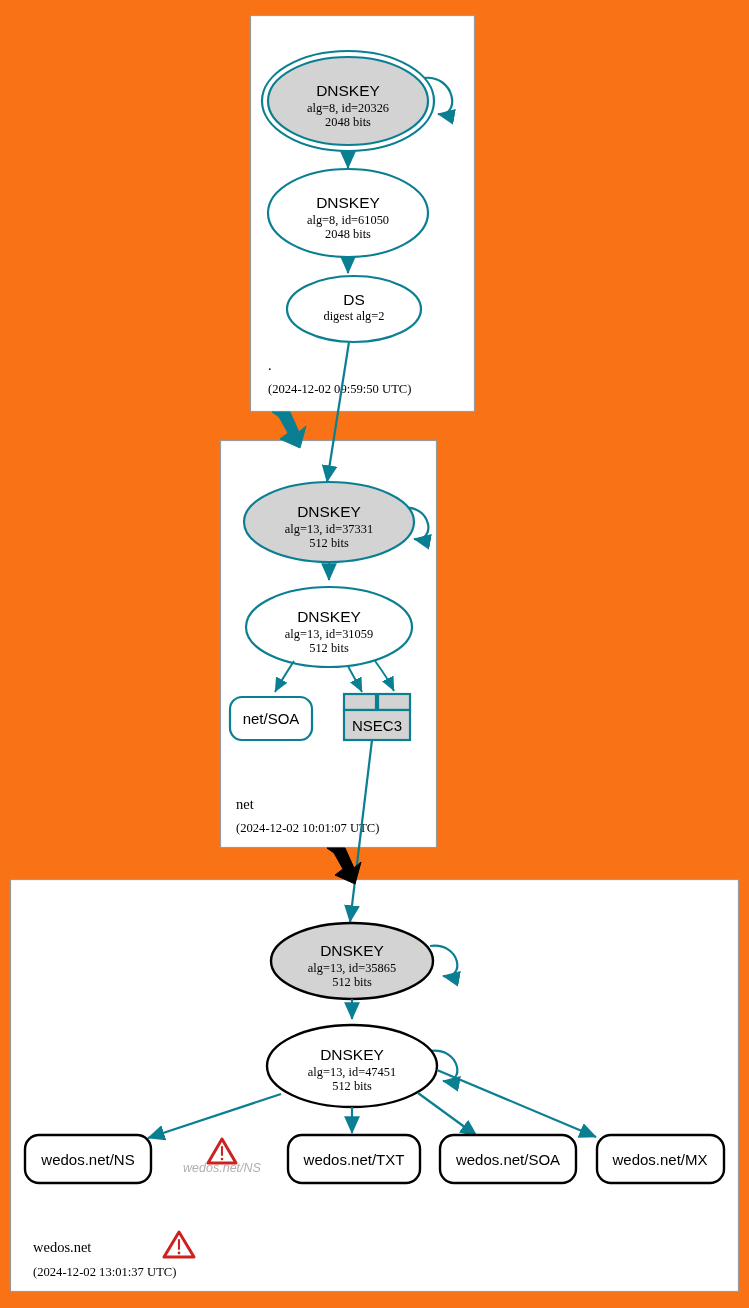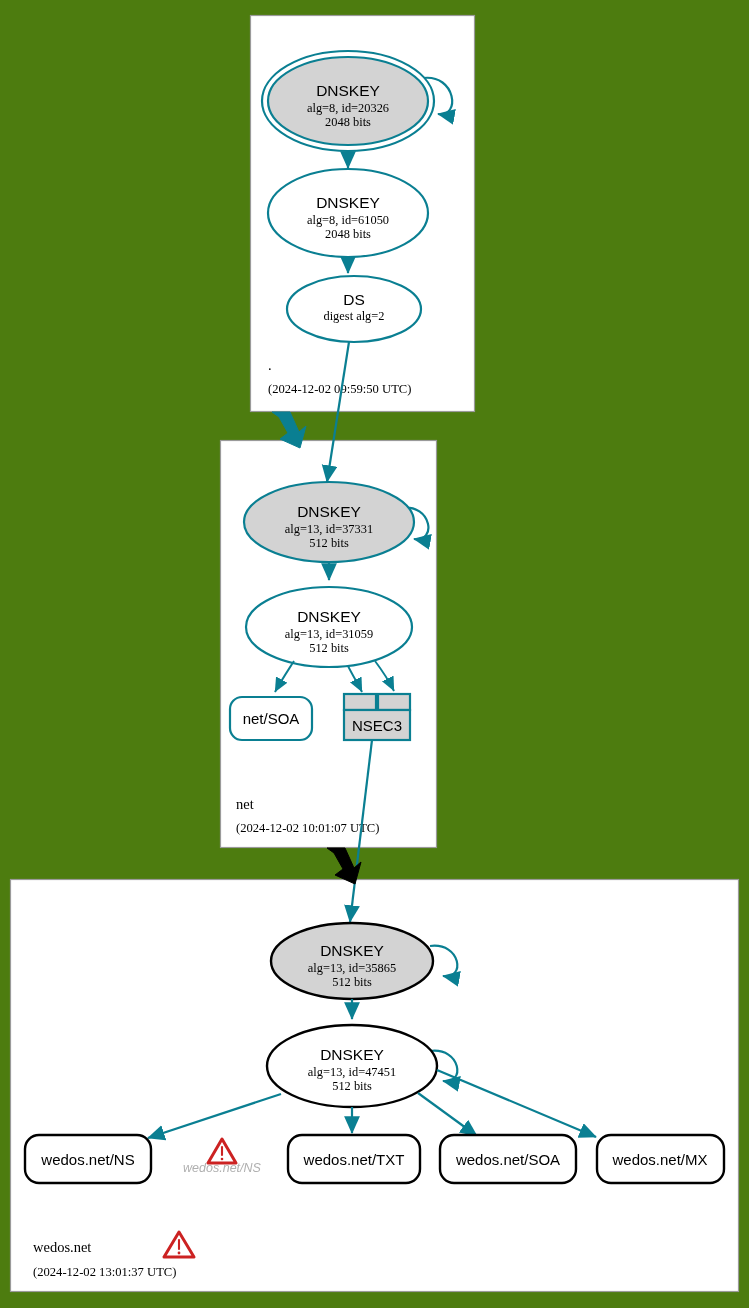--- a/index.html
+++ b/index.html
@@ -8,21 +8,21 @@
     background: #ffffff;
   }
   body {
     font-family: "Liberation Sans", sans-serif;
   }
   #canvas {
     position: relative;
     width: 749px;
     height: 1308px;
     overflow: hidden;
-    background: #4d7c0f;
+    background: #f97316;
     text-align: right;
   }
   #graph-svg {
     position: absolute;
     left: 0;
     top: 0;
     width: 749px;
     height: 1308px;
   }
   .zone-box {

